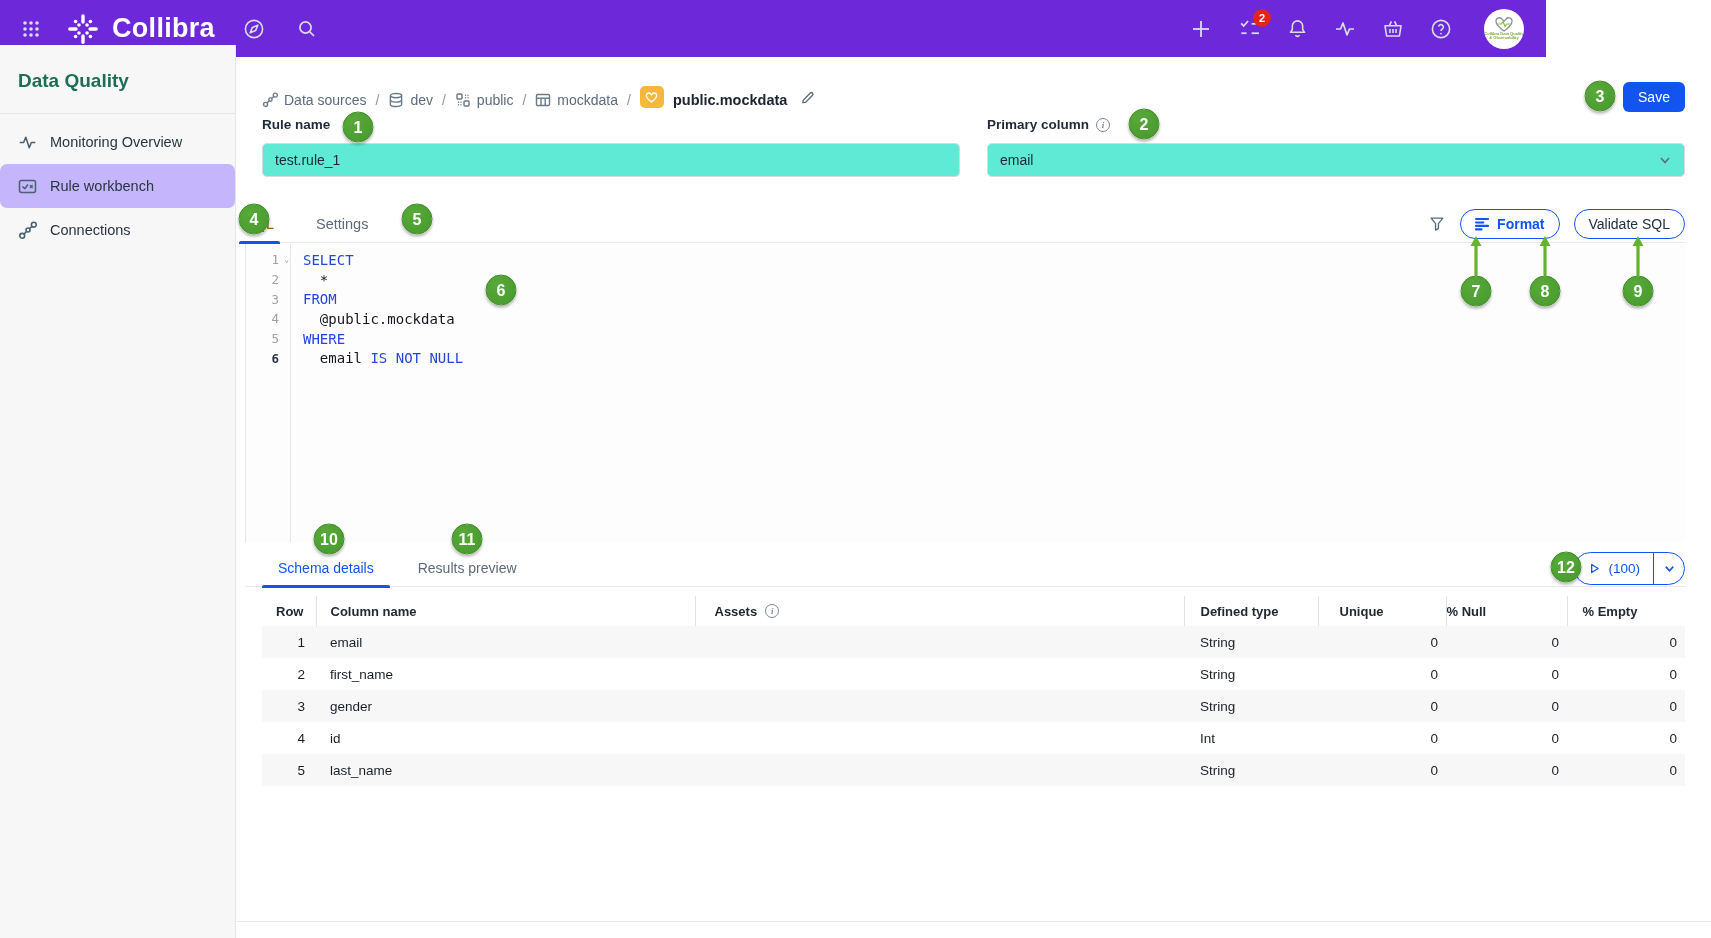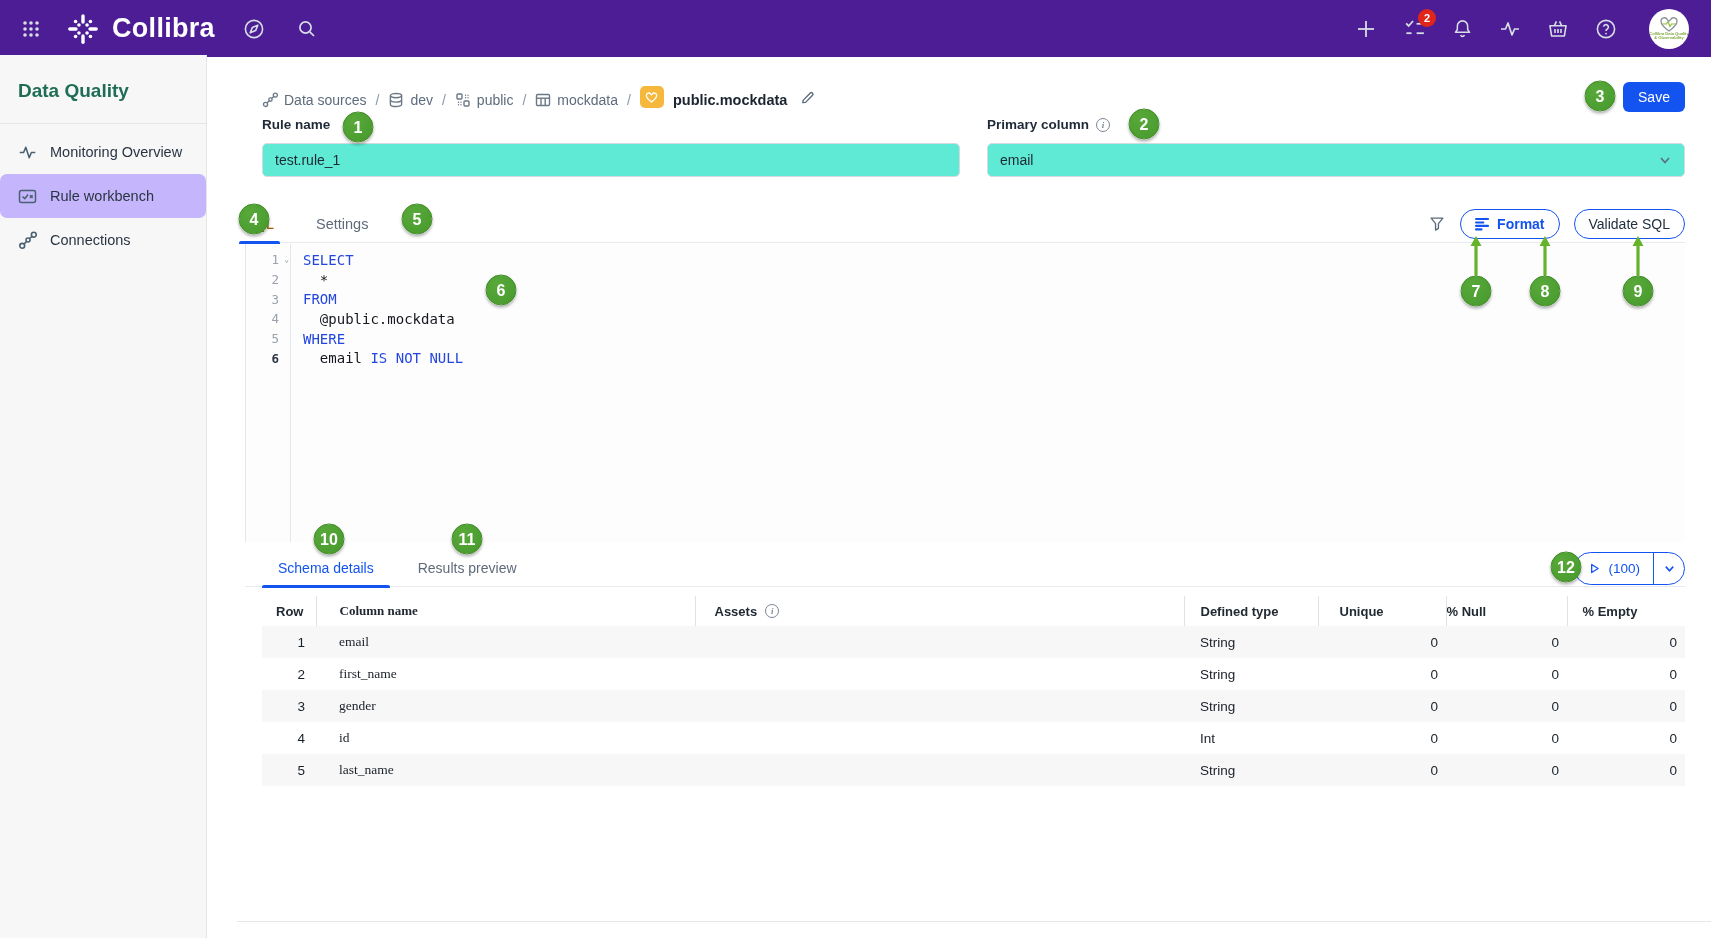--- a/index.html
+++ b/index.html
@@ -1,38 +1,38 @@
 <!DOCTYPE html>
 <html><head>
 <meta charset="utf-8">
 <style>
   * { box-sizing: border-box; margin: 0; padding: 0; }
   html,body { width:1711px; height:938px; overflow:hidden; background:#fff;
     font-family:"Liberation Sans", sans-serif; color:#1f2733; }
   body { position:relative; }
 
   
-  .navbar { position:absolute; left:0; top:0; width:1711px; height:57px;
-    background:#4c1d95; display:flex; align-items:center; padding:0 22px; }
+  .navbar { position:absolute; left:0; top:0; width:1546px; height:57px;
+    background:#6d28d9; display:flex; align-items:center; padding:0 22px; }
   .nav-icon { display:flex; align-items:center; justify-content:center; color:#D7DEE5; cursor:pointer; }
   .waffle { margin-right:26px; }
   .brand { display:flex; align-items:center; gap:12px; margin-right:28px; }
   .brand-word { color:#fff; font-size:27px; font-weight:600; letter-spacing:.3px; }
   .nav-left-gap { margin-right:32px; }
   .nav-right { margin-left:auto; display:flex; align-items:center; gap:26px; }
   .tasks-wrap { position:relative; }
   .red-badge { position:absolute; top:-8px; right:-10px; min-width:18px; height:18px;
     border-radius:9px; background:#E1251B; color:#fff; font-size:11px; font-weight:700;
     display:flex; align-items:center; justify-content:center; padding:0 4px; }
   .avatar { width:40px; height:40px; border-radius:50%; background:#fff; margin-left:6px;
     display:flex; flex-direction:column; align-items:center; justify-content:center; overflow:hidden; }
   .avatar-caption { font-size:4px; line-height:4px; color:#7CA839; font-weight:700; text-align:center; }
 
   
-  .sidebar { position:absolute; left:0; top:55px; width:207px; bottom:0;
+  .sidebar { position:absolute; left:0; top:45px; width:236px; bottom:0;
     background:#F7F7F8; border-right:1px solid #E4E6EA; }
   .sidebar-title { padding:25px 18px 21px 18px; font-size:19px; font-weight:700;
     color:#1F6D54; border-bottom:1px solid #E4E6EA; }
   .menu { padding-top:6px; }
   .menu-item { height:44px; display:flex; align-items:center; gap:13px; padding:0 18px;
     font-size:14.5px; color:#2A3542; cursor:pointer; }
   .menu-item.active { background:#c4b5fd;border-radius:7px; }
   .menu-item svg { flex:0 0 auto; }
 
   
@@ -109,21 +109,21 @@
   
   .schema-table { position:absolute; left:25px; top:539px; width:1423px;
     border-collapse:collapse; table-layout:fixed; }
   .schema-table th { height:30px; font-size:13px; font-weight:600; color:#212933;
     text-align:left; border-left:1px solid #DFE3E8; }
   .schema-table th:first-child { border-left:none; }
   .schema-table td { height:32px; font-size:13.5px; color:#1A2028; }
   tr.stripe td { background:#F7F7F8; }
   .h-row,.c-rownum { padding-left:14px; }
   .c-rownum { text-align:right; padding-right:11px; padding-left:0; }
-  .h-name,.c-name { padding-left:23px;font-family:Liberation Serif, serif; }
+  .h-name,.c-name { padding-left:14px; }
   .h-assets,.c-assets { padding-left:19px; }
   .h-assets span.hd-label { display:inline-flex; align-items:center; gap:8px; }
   .h-type,.c-type { padding-left:16px; }
   .h-unique { padding-left:21px; }
   .h-null { padding-left:0; }
   .h-empty { padding-left:15px; }
   .c-num { text-align:right; padding-right:8px; }
 
   .bottom-divider { position:absolute; left:0; right:0; top:864px; height:1px; background:#E5E7EA; }
 

